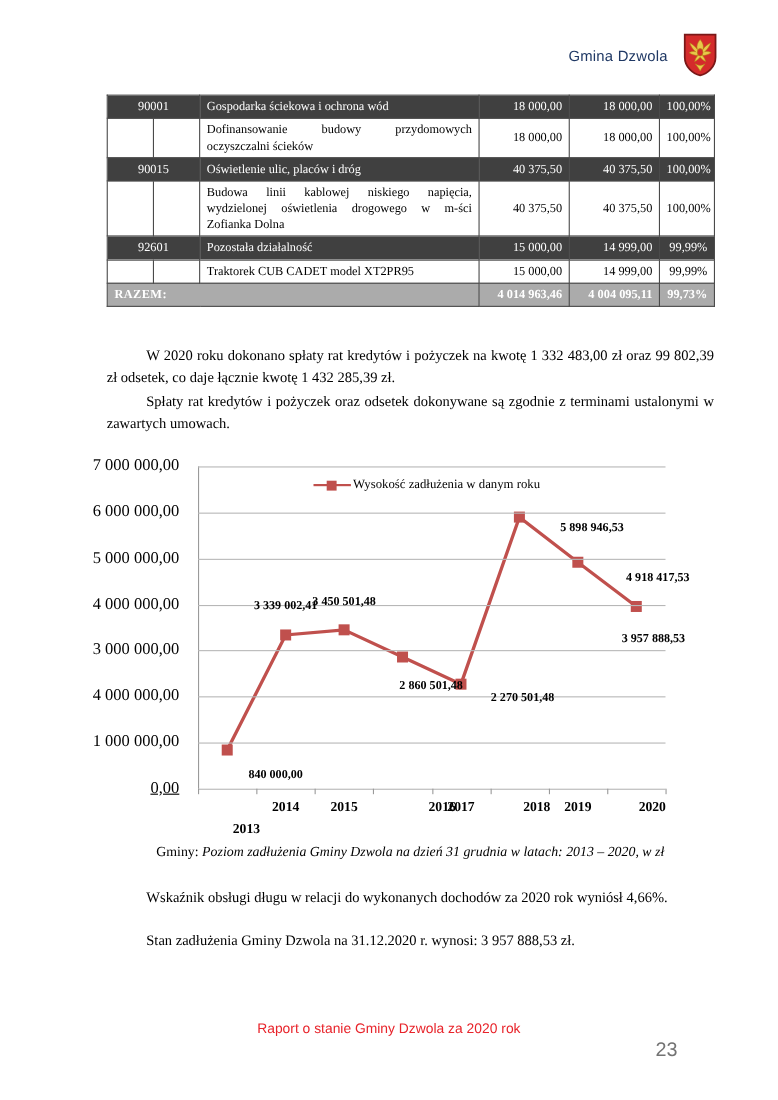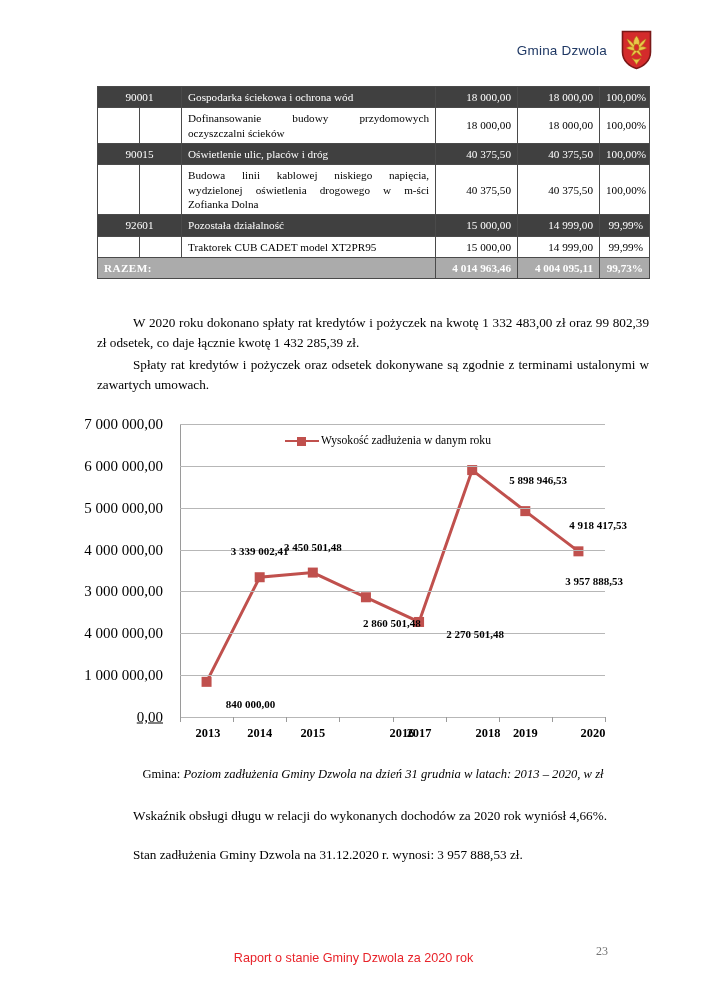--- a/index.html
+++ b/index.html
@@ -225,28 +225,27 @@
   
   .footer-text {
     position: absolute;
     left: 0;
     width: 707px;
     top: 928px;
     text-align: center;
     font-family: "Liberation Sans", sans-serif;
     font-size: 12.6px;
     color: #e8232a;
-    margin-top: 23px;
   }
   .page-number {
     position: absolute;
     top: 944px;
     left: 596px;
-    font-family: Liberation Serif, serif;
-    font-size: 12px;
+    font-family: Liberation Sans, sans-serif;
+    font-size: 18px;
     color: #737373;
   }
 </style>
 </head>
 <body>
 
 <div class="page-header">
   <div class="header-title">Gmina Dzwola</div>
   <div class="crest">
     <svg viewBox="0 0 31 40" width="31" height="40">
@@ -364,21 +363,21 @@
       <div class="y-tick-label" style="top: 125.571px;">4 000 000,00</div>
       <div class="gridline" style="top: 167.429px;"></div>
       <div class="y-tick-label" style="top: 167.429px;">3 000 000,00</div>
       <div class="gridline" style="top: 209.286px;"></div>
       <div class="y-tick-label" style="top: 209.286px;">4 000 000,00</div>
       <div class="gridline" style="top: 251.143px;"></div>
       <div class="y-tick-label" style="top: 251.143px;">1 000 000,00</div>
       <div class="gridline" style="top: 293px;"></div>
       <div class="y-tick-label" style="top: 293px; text-decoration: underline;">0,00</div>
       <div class="x-tick" style="left: 0px;"></div>
-      <div class="x-label" style="left: 28px;">2013</div>
+      <div class="x-label" style="left: 44px; margin-top: 20px;">2013</div>
       <div class="x-tick" style="left: 53.125px;"></div>
       <div class="x-label" style="left: 79.6875px;">2014</div>
       <div class="x-tick" style="left: 106.25px;"></div>
       <div class="x-label" style="left: 132.812px;">2015</div>
       <div class="x-tick" style="left: 159.375px;"></div>
       <div class="x-label" style="left: 185.938px; margin-left: 36px;">2016</div>
       <div class="x-tick" style="left: 212.5px;"></div>
       <div class="x-label" style="left: 239.062px;">2017</div>
       <div class="x-tick" style="left: 265.625px;"></div>
       <div class="x-label" style="left: 308px;">2018</div>
@@ -399,20 +398,20 @@
   <div class="chart-legend">
     <span class="legend-mark">
       <span class="lm-line"></span>
         <span class="lm-sq"></span>
     </span>
     <span class="legend-text">Wysokość zadłużenia w danym roku</span>
   </div>
 </div>
 
 <div class="chart-caption">
-  <span>Gmina: </span><i>Poziom zadłużenia Gminy Dzwola na dzień 31 grudnia w latach: 2013 – 2020, w zł</i>
+  <span>Gminy: </span><i>Poziom zadłużenia Gminy Dzwola na dzień 31 grudnia w latach: 2013 – 2020, w zł</i>
 </div>
 
 <div class="para para-3">Wskaźnik obsługi długu w relacji do wykonanych dochodów za 2020 rok wyniósł 4,66%.</div>
 <div class="para para-4">Stan zadłużenia Gminy Dzwola na 31.12.2020 r. wynosi: 3 957 888,53 zł.</div>
 
 <div class="footer-text">Raport o stanie Gminy Dzwola za 2020 rok</div>
 <div class="page-number">23</div>
 
 </body></html>

